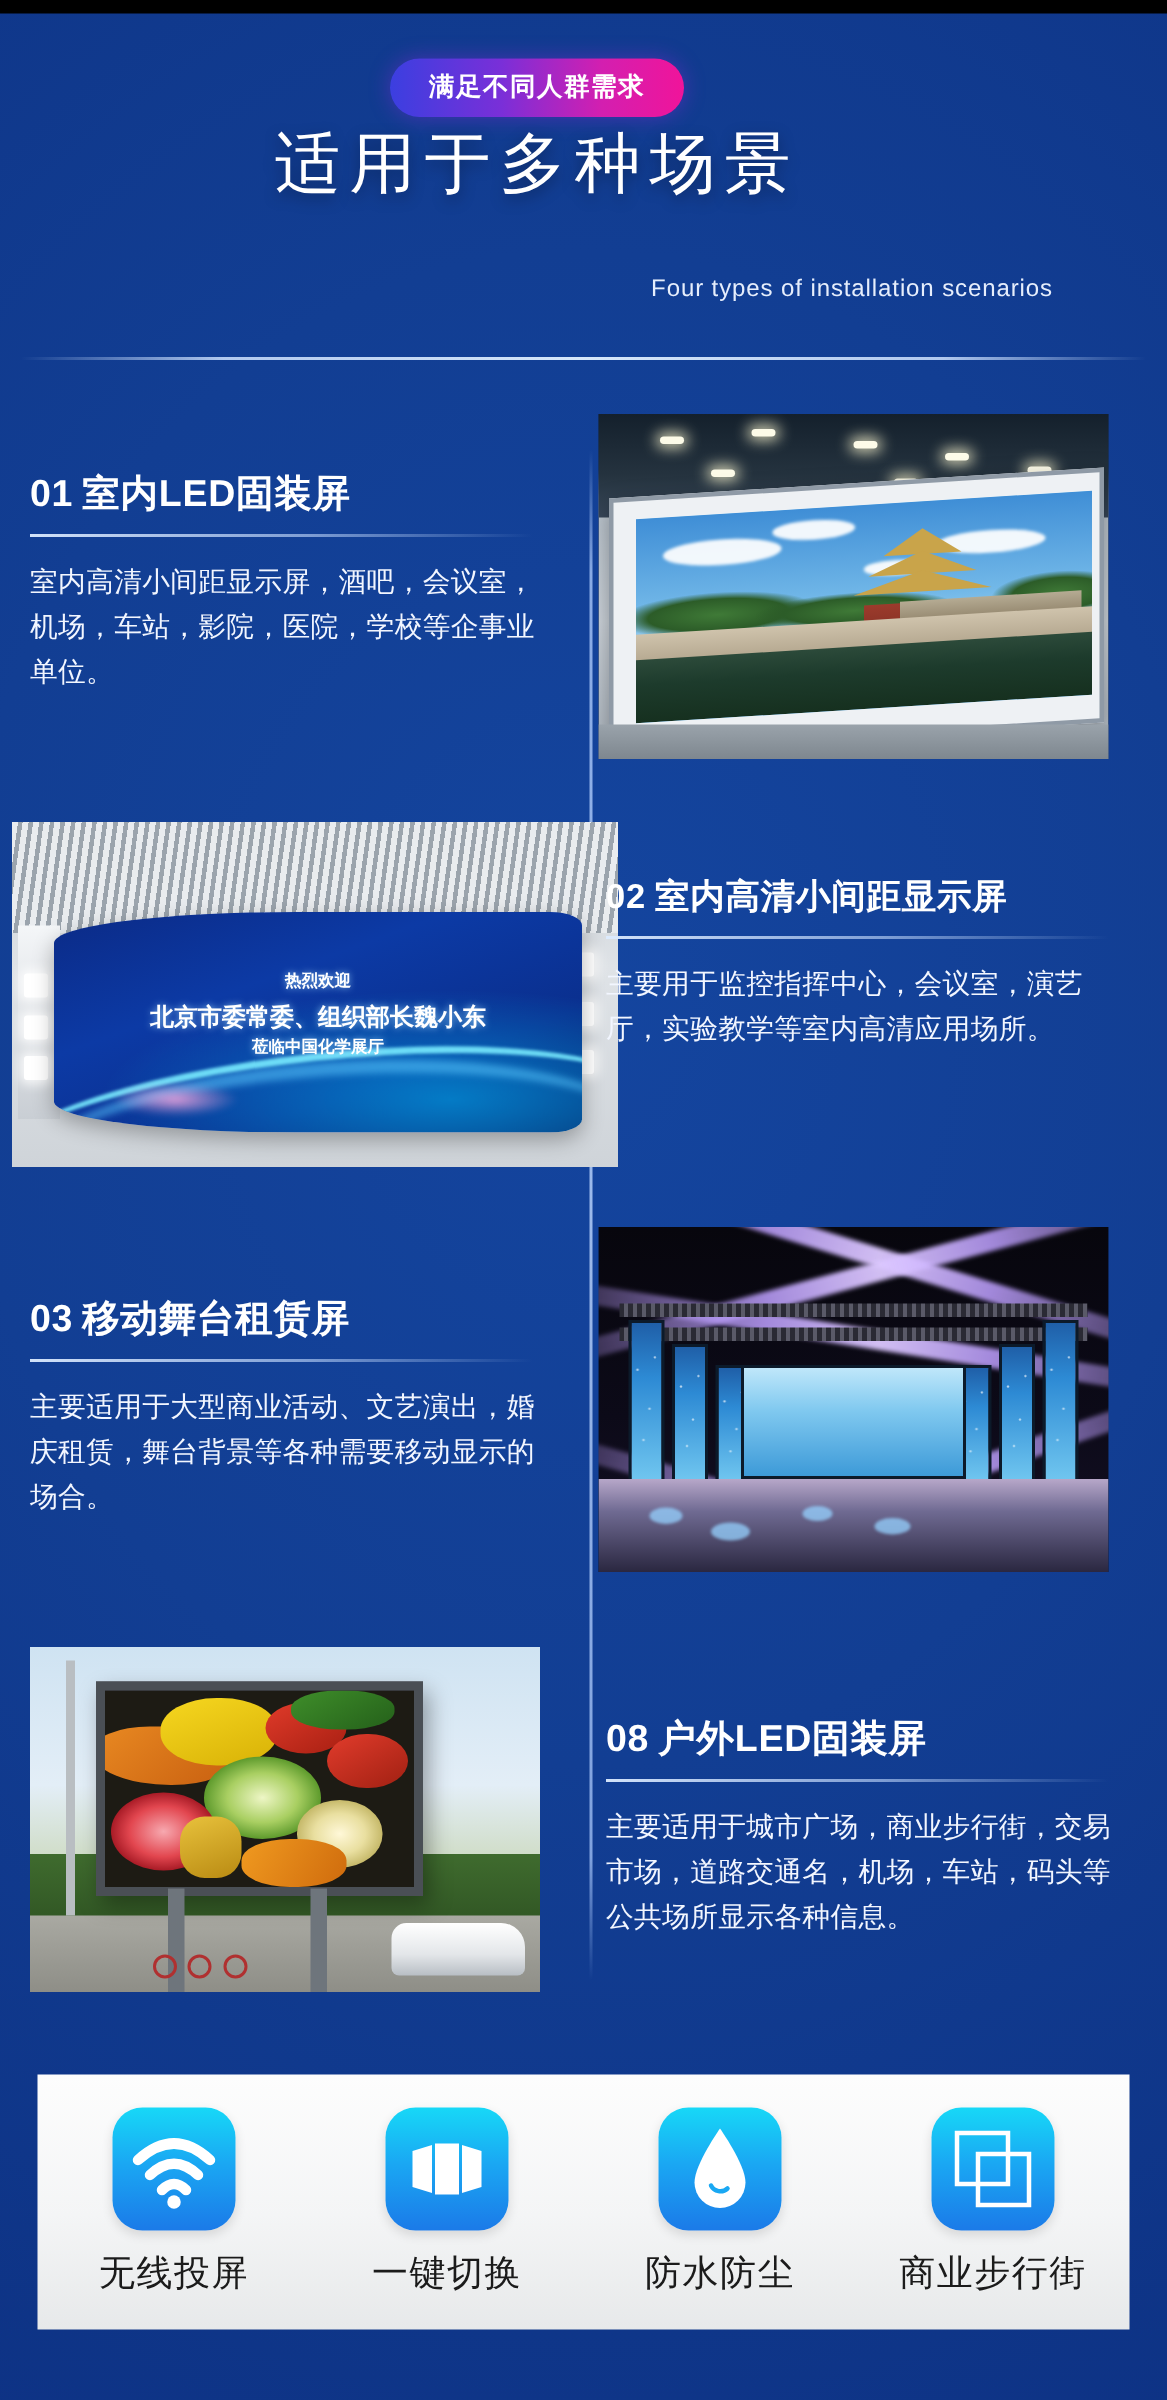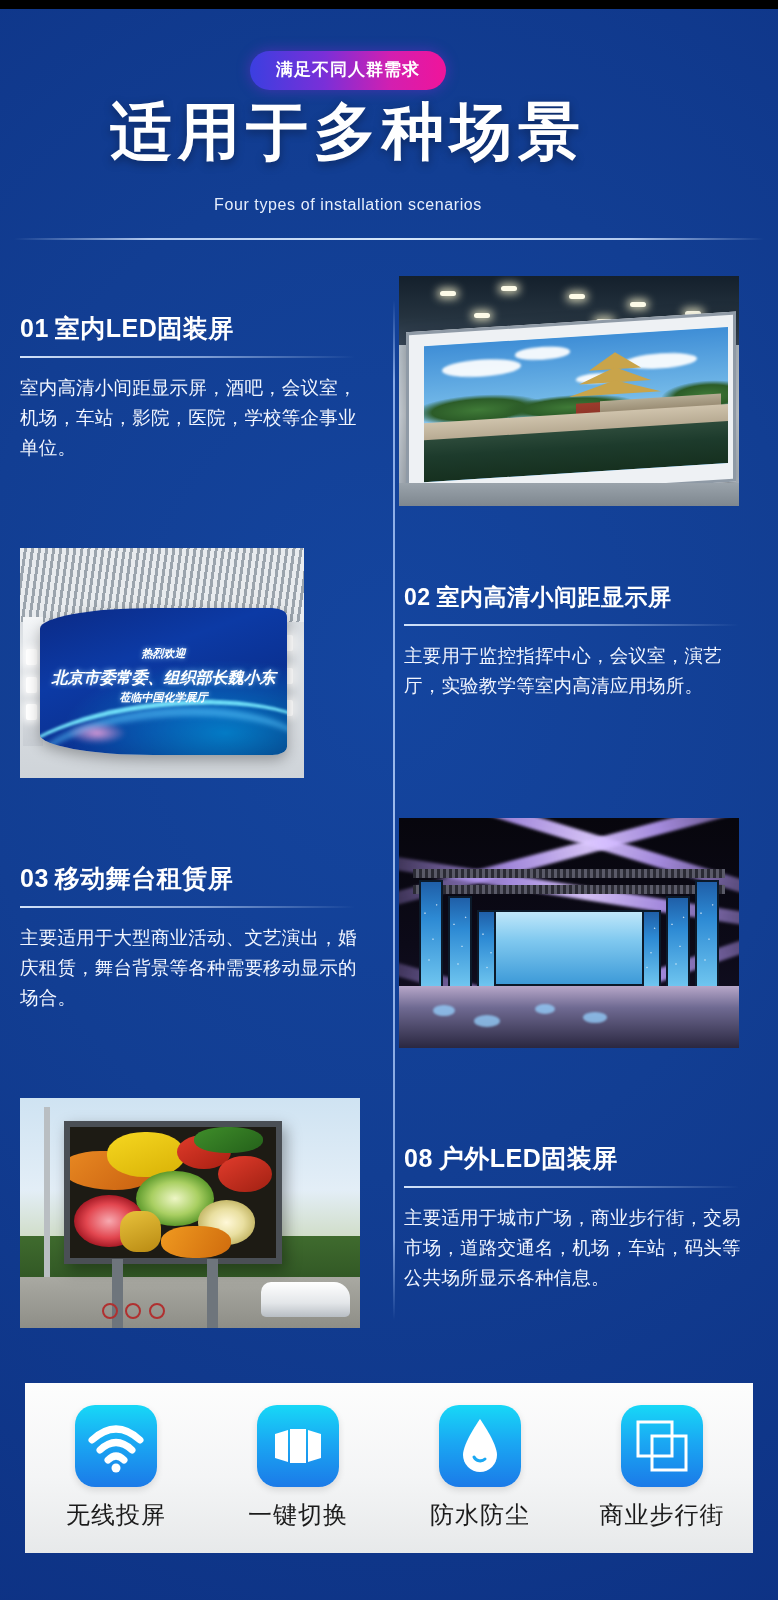--- a/index.html
+++ b/index.html
@@ -10,37 +10,37 @@
     background:#123f96;
   }
   .page{
     position:absolute; inset:0;
     background:
       radial-gradient(120% 70% at 50% 42%, #14459f 0%, #123e93 45%, #0d3183 100%);
   }
   .topbar{ position:absolute; left:0; top:0; width:778px; height:9px; background:#000; z-index:30;}
 
   
-  .header{ position:absolute; left:4px; top:9px; width:688px; height:232px;margin-top:12px; }
+  .header{ position:absolute; left:14px; top:9px; width:688px; height:232px; }
   .badge{
     position:absolute; left:50%; transform:translateX(-50%); top:30px;
     padding:7px 26px 9px; border-radius:20px;
     background:linear-gradient(90deg,#3b3fe0 0%,#7a2fd8 38%,#d31fb0 72%,#f0149a 100%);
     color:#fff; font-size:17px; font-weight:700; letter-spacing:1px;
     box-shadow:0 0 14px rgba(140,40,220,.45);
     white-space:nowrap;
   }
   .h1{
     position:absolute; left:0; right:0; top:78px; text-align:center;
-    color:#ffffff; font-size:62px; font-weight:700; letter-spacing:6px;
+    color:#ffffff; font-size:44px; font-weight:400; letter-spacing:6px;
     text-shadow:0 3px 10px rgba(0,0,0,.35);
     line-height:1.05;
   }
   .sub{
-    position:absolute; left:0; right:0; top:175px; text-align:center;
+    position:absolute; left:0; right:0; top:175px; text-align:right;
     color:#e6eefc; font-size:16px; letter-spacing:.6px; font-weight:400;
   }
   .hr{
     position:absolute; left:14px; top:238px; width:750px; height:2px;
     background:linear-gradient(90deg,rgba(255,255,255,0) 0%,rgba(205,225,255,.85) 18%,rgba(225,240,255,.95) 50%,rgba(205,225,255,.85) 82%,rgba(255,255,255,0) 100%);
   }
 
   
   .vline{
     position:absolute; left:393px; top:300px; width:2px; height:1020px;
@@ -123,21 +123,21 @@
   }
   .p1 .frame{
     position:absolute; inset:0; border:3px solid #8f9aa6; pointer-events:none;
   }
   .p1 .floor{
     position:absolute; left:0; bottom:0; width:100%; height:10%;
     background:linear-gradient(180deg,#9aa3ab 0%,#7e878f 100%);
   }
 
   
-  .p2{ left:20px; top:548px; width:284px; height:230px;font-style:italic; }
+  .p2{ left:8px; top:548px; width:404px; height:230px; }
   .p2 .bg{
     position:absolute; inset:0;
     background:linear-gradient(180deg,#c6ccd2 0%,#dfe3e7 42%,#cfd4d9 100%);
   }
   .p2 .slats{
     position:absolute; left:0; top:0; width:100%; height:32%;
     background:repeating-linear-gradient(98deg,#e9ecef 0 4px,#9ba4ad 4px 7px);
   }
   .p2 .ledwall{
     position:absolute; left:7%; top:26%; width:87%; height:64%;

